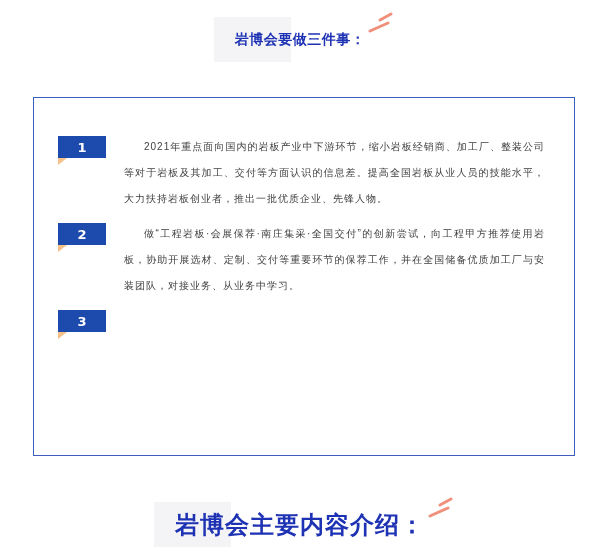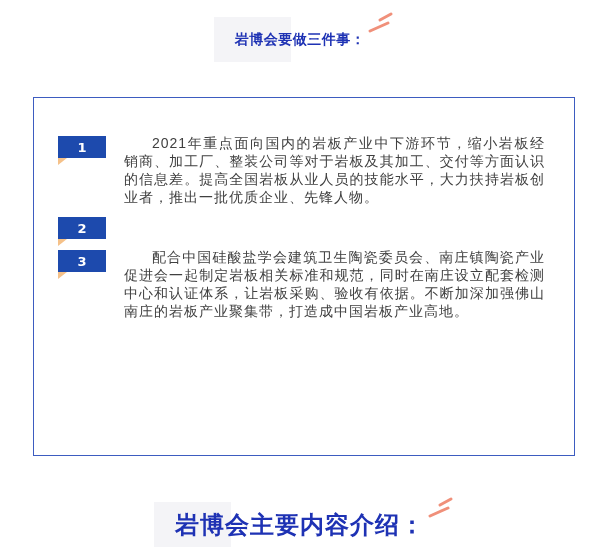--- a/index.html
+++ b/index.html
@@ -65,22 +65,22 @@
   }
   .num-badge::after {
     content: "";
     position: absolute; left: 0; top: 100%;
     width: 0; height: 0;
     border-top: 7px solid var(--fold-peach, #f5c189);
     border-right: 9px solid transparent;
   }
   .item-text {
     margin: 0 0 0 18px;
-    font-size: 14px;
-    line-height: 18px;
+    font-size: 10px;
+    line-height: 26px;
     letter-spacing: 1px;
     color: var(--body-text, #404040);
     text-align: justify;
     text-indent: 2em;
   }
 </style>
 </head>
 <body>
 
 <div class="title-row" id="title-row-1">
@@ -102,27 +102,27 @@
     <div class="num-badge">
       <span>1</span>
     </div>
     <p class="item-text">2021年重点面向国内的岩板产业中下游环节，缩小岩板经销商、加工厂、整装公司等对于岩板及其加工、交付等方面认识的信息差。提高全国岩板从业人员的技能水平，大力扶持岩板创业者，推出一批优质企业、先锋人物。</p>
   </div>
 
   <div class="item">
     <div class="num-badge">
       <span>2</span>
     </div>
+    <p class="item-text">做“工程岩板·会展保荐·南庄集采·全国交付”的创新尝试，向工程甲方推荐使用岩板，协助开展选材、定制、交付等重要环节的保荐工作，并在全国储备优质加工厂与安装团队，对接业务、从业务中学习。</p>
   </div>
 
   <div class="item">
     <div class="num-badge">
       <span>3</span>
     </div>
-    <p class="item-text">配合中国硅酸盐学会建筑卫生陶瓷委员会、南庄镇陶瓷产业促进会一起制定岩板相关标准和规范，同时在南庄设立配套检测中心和认证体系，让岩板采购、验收有依据。不断加深加强佛山南庄的岩板产业聚集带，打造成中国岩板产业高地。</p>
   </div>
 
 </div>
 
 <div class="title-row" id="title-row-2">
   <div class="title-inner">
     <span class="title-highlight"></span>
     <h2 class="section-title">岩博会主要内容介绍：</h2>
     <span class="ticks">
       <svg width="28" height="24" viewBox="0 0 28 24">

